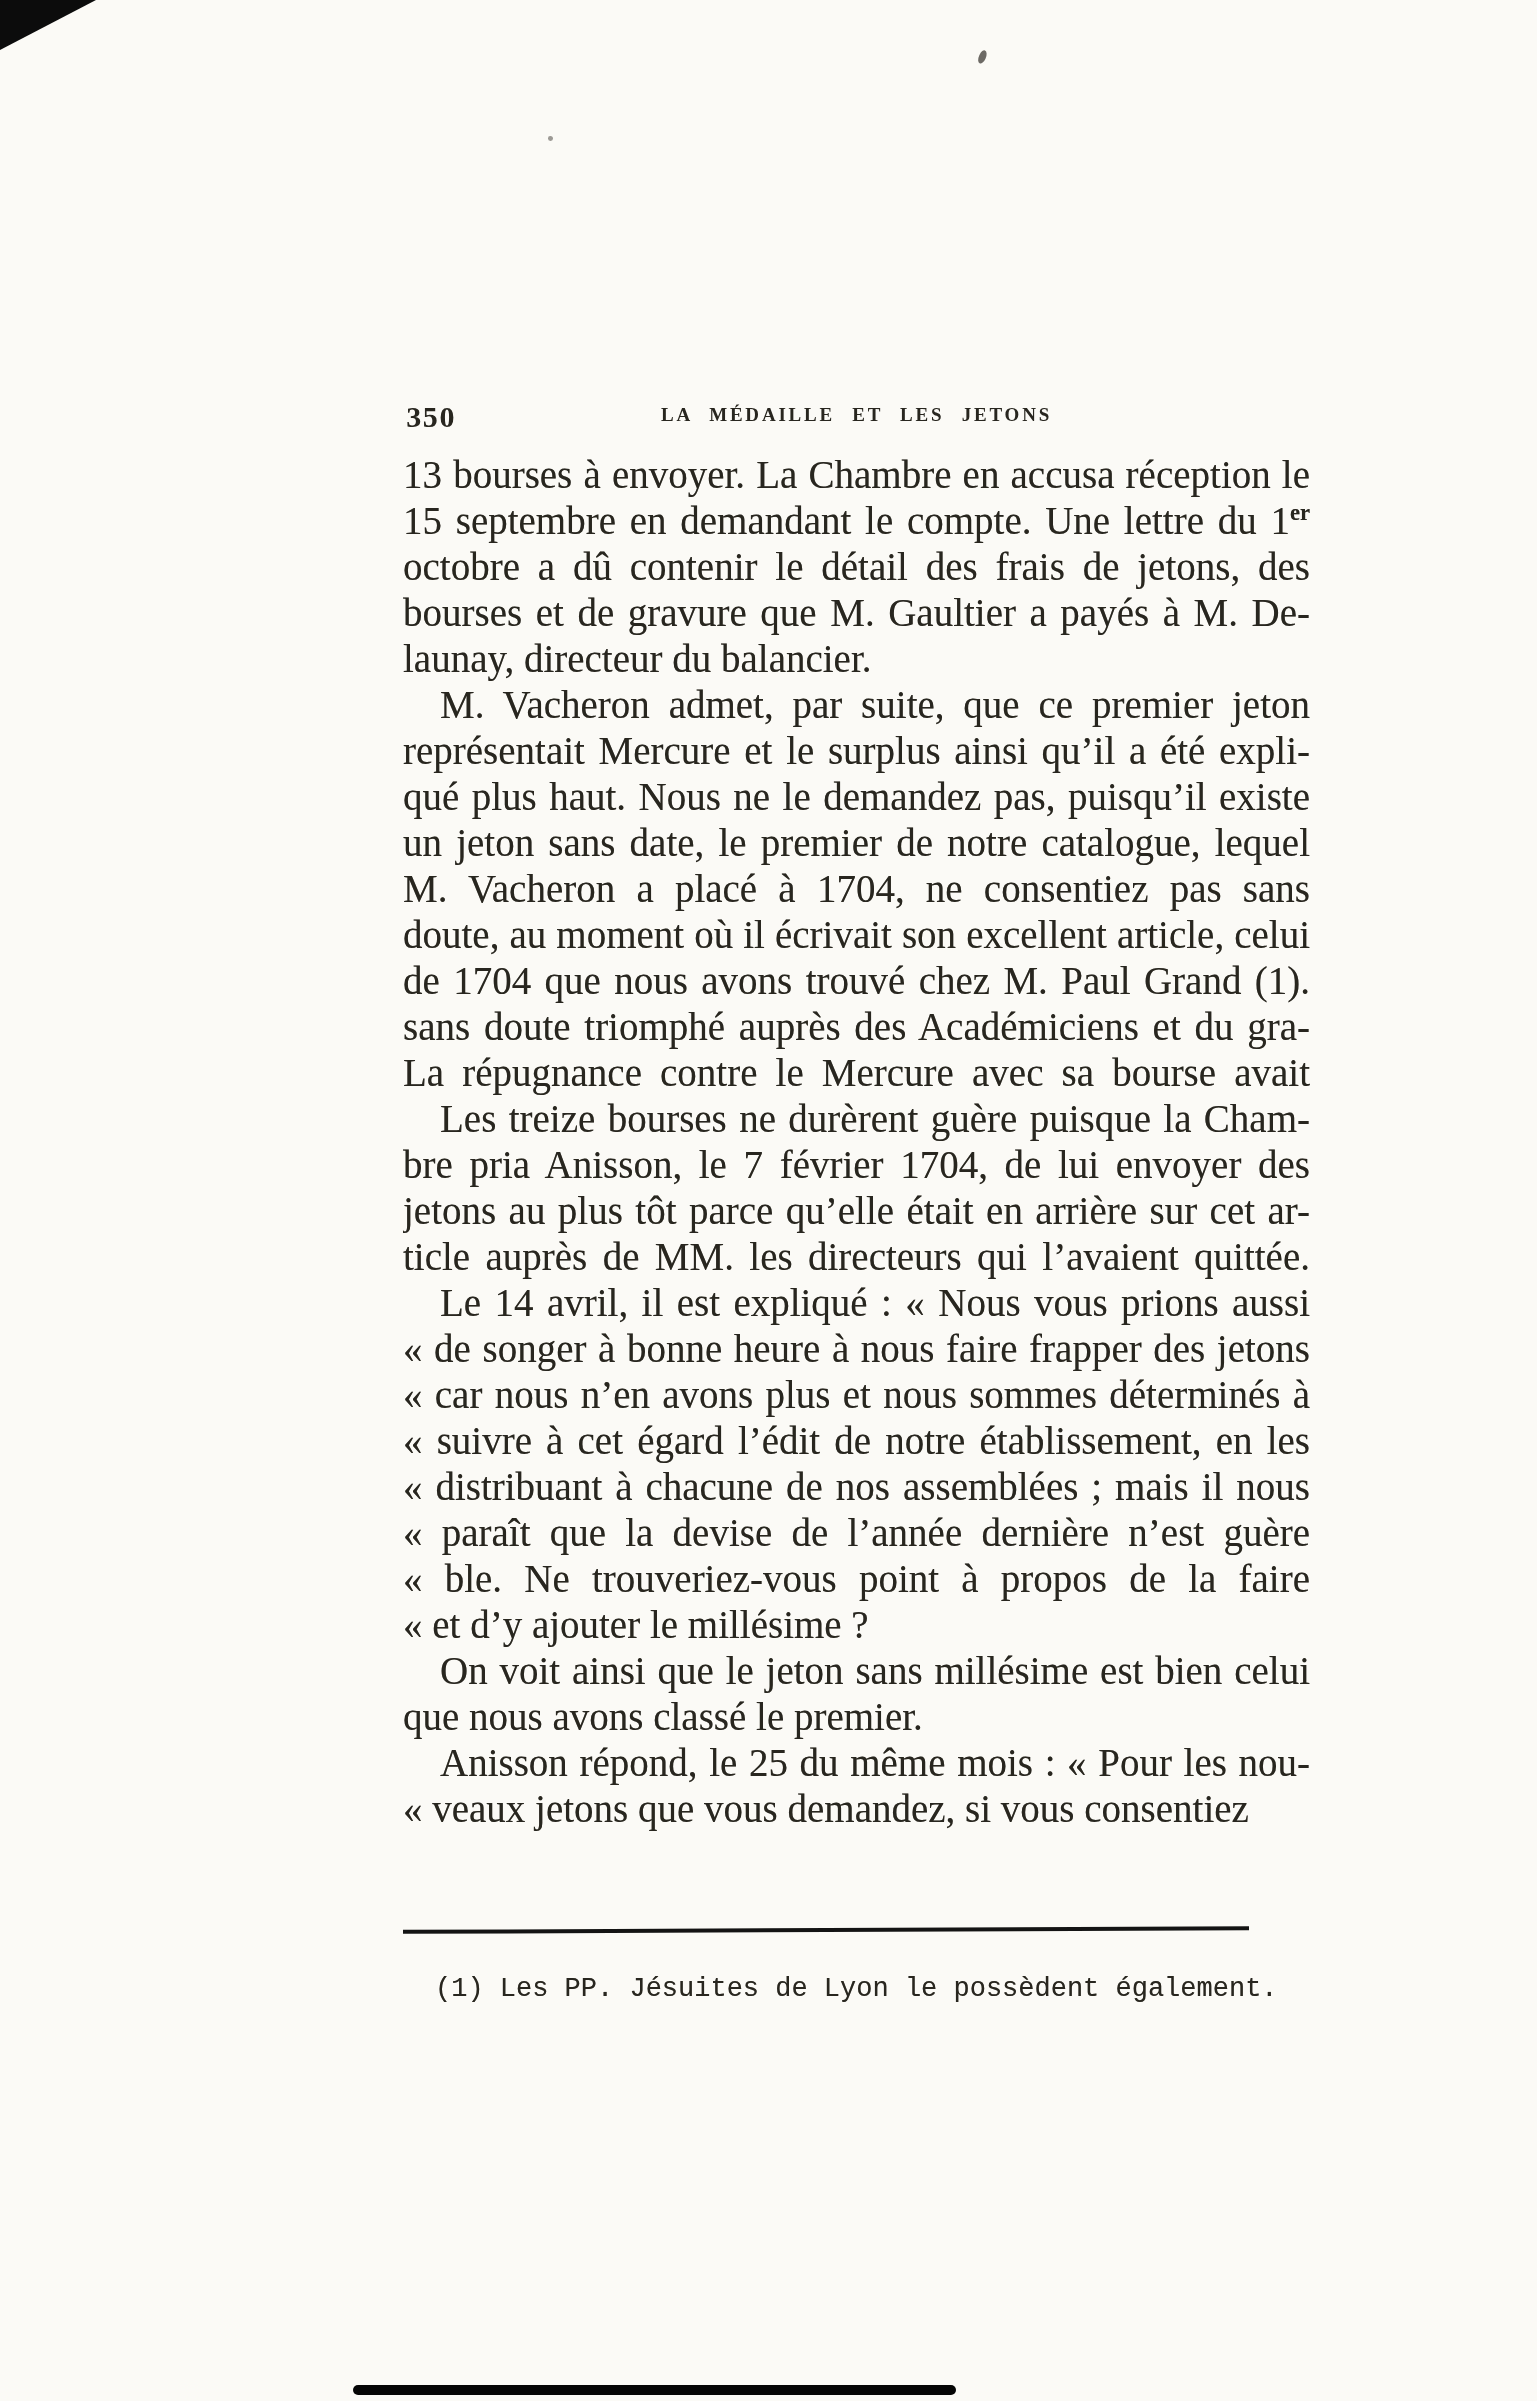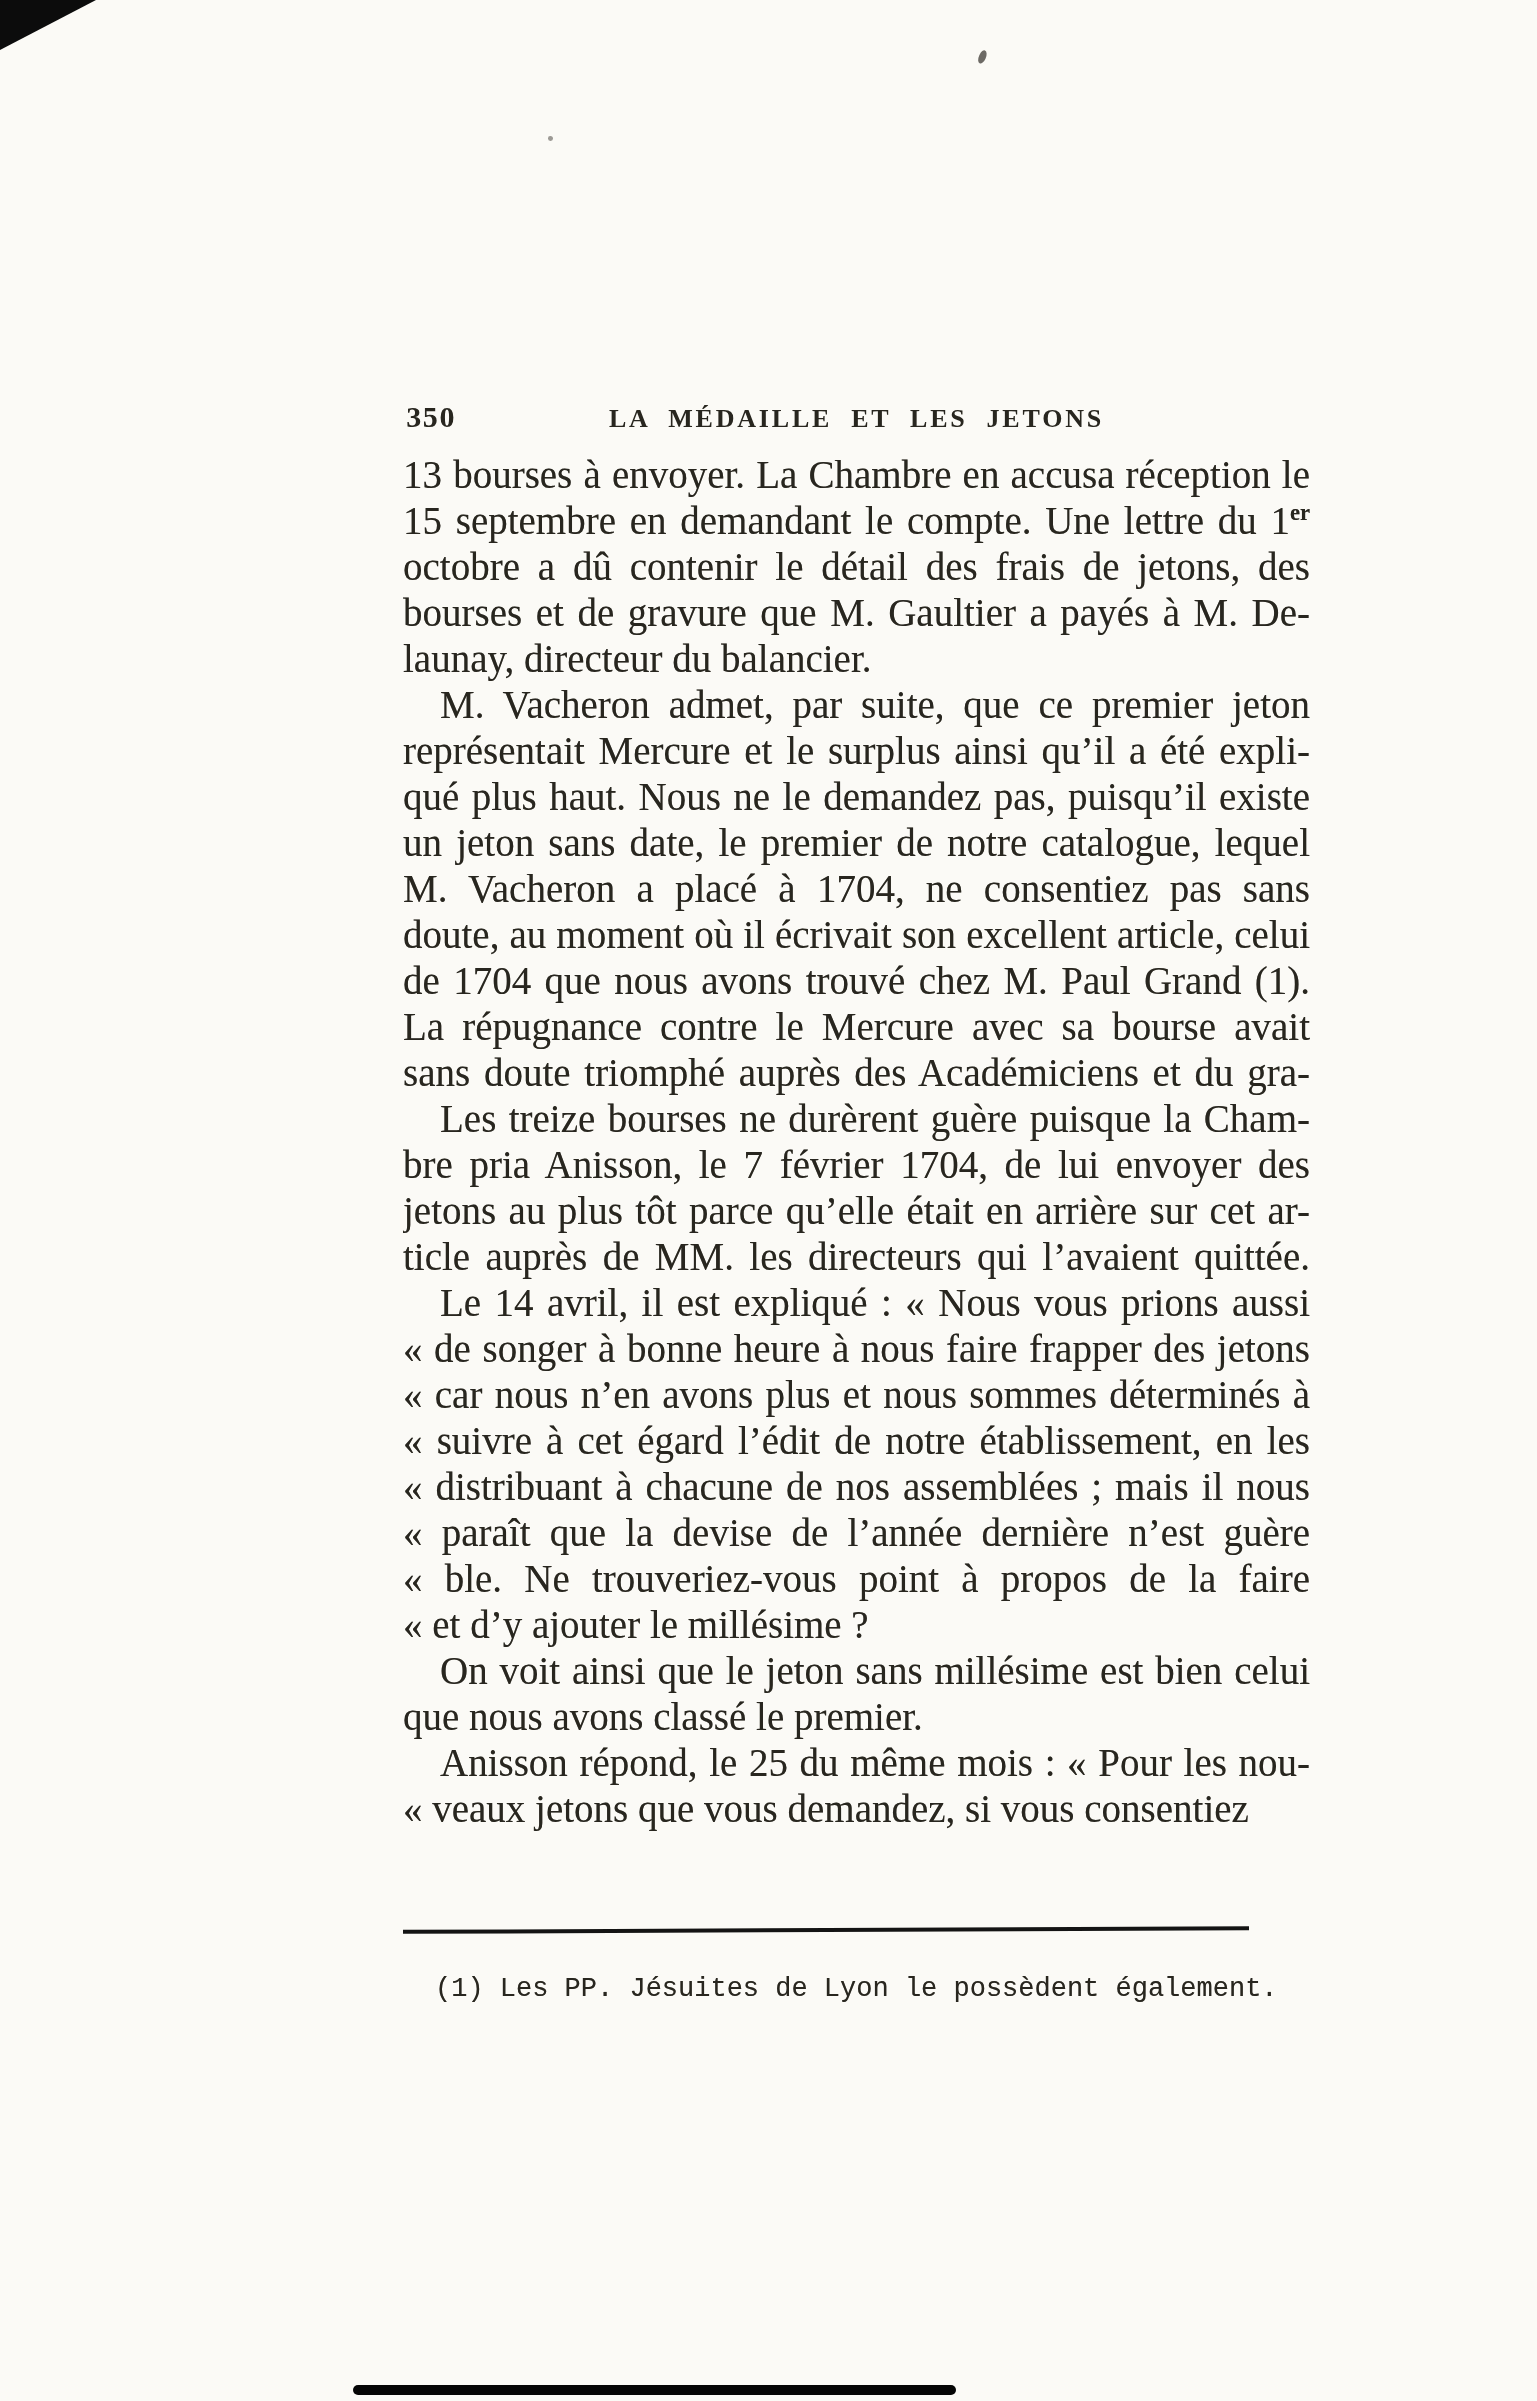--- a/index.html
+++ b/index.html
@@ -46,21 +46,21 @@
     font-weight: bold;
   }
   .pagenum {
     position: absolute; left: 3.2px; top: 3.2px;
     font-size: 30px; letter-spacing: 1.6px;
   }
   .running-title {
     display: block;
     width: 100%;
     text-align: center;
-    font-size: 26px;
+    font-size: 19px;
     letter-spacing: 2.8px;
     word-spacing: 9.7px;
     padding-top: 6.5px;
   }
   .body-text { }
   .line {
     height: 46px;
     line-height: 46px;
     font-size: 39px;
     overflow: hidden;
@@ -108,22 +108,22 @@
         <div class="line">launay, directeur du balancier.</div>
       </div>
       <div>
         <div class="line indent j">M. Vacheron admet, par suite, que ce premier jeton</div>
         <div class="line j">représentait Mercure et le surplus ainsi qu’il a été expli-</div>
         <div class="line j">qué plus haut. Nous ne le demandez pas, puisqu’il existe</div>
         <div class="line j">un jeton sans date, le premier de notre catalogue, lequel</div>
         <div class="line j">M. Vacheron a placé à 1704, ne consentiez pas sans</div>
         <div class="line j">doute, au moment où il écrivait son excellent article, celui</div>
         <div class="line j">de 1704 que nous avons trouvé chez M. Paul Grand (1).</div>
+        <div class="line j">sans doute triomphé auprès des Académiciens et du gra-</div>
         <div class="line j">La répugnance contre le Mercure avec sa bourse avait</div>
-        <div class="line j">sans doute triomphé auprès des Académiciens et du gra-</div>
       </div>
       <div>
         <div class="line indent j">Les treize bourses ne durèrent guère puisque la Cham-</div>
         <div class="line j">bre pria Anisson, le 7 février 1704, de lui envoyer des</div>
         <div class="line j">jetons au plus tôt parce qu’elle était en arrière sur cet ar-</div>
         <div class="line j">ticle auprès de MM. les directeurs qui l’avaient quittée.</div>
       </div>
       <div>
         <div class="line indent j">Le 14 avril, il est expliqué : « Nous vous prions aussi</div>
         <div class="line j">« de songer à bonne heure à nous faire frapper des jetons</div>

